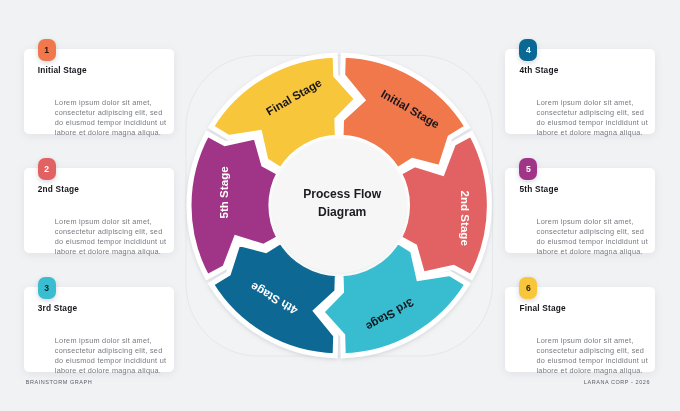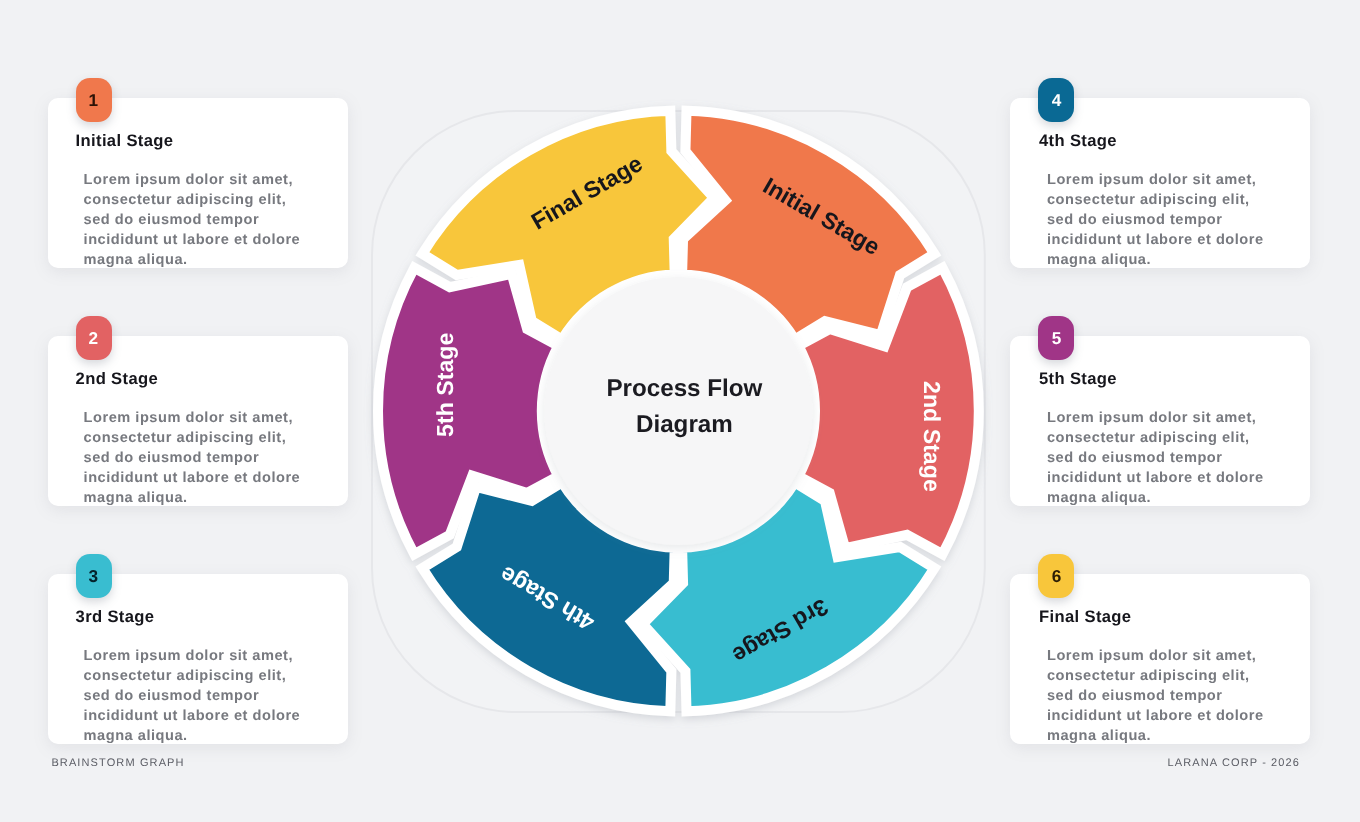--- a/index.html
+++ b/index.html
@@ -8,22 +8,22 @@
        font-family:"Liberation Sans","DejaVu Sans",sans-serif;overflow:hidden;}
   #page{position:relative;width:680px;height:411px;background:#F1F2F4;}
 
   .card{position:absolute;width:150px;height:84.5px;background:#fff;border-radius:5px;
         box-shadow:0 2px 8px rgba(120,125,140,.13);}
   .badge{position:absolute;top:-10px;left:14px;width:18px;height:22px;border-radius:7px;
         color:#fff;font-size:8.6px;font-weight:700;line-height:22px;text-align:center;
         box-shadow:0 2px 5px rgba(120,125,140,.30);}
   .c-title{position:absolute;left:14.2px;top:15.6px;margin:0;font-size:8.3px;font-weight:700;
         color:#16161c;letter-spacing:.18px;}
-  .c-body{position:absolute;left:14.2px;top:32px;margin:4px;width:115px;font-size:7.3px;
-        line-height:9.95px;color:#77797f;letter-spacing:.26px;font-weight:700;}
+  .c-body{position:absolute;left:14.2px;top:32px;margin:17px;width:115px;font-size:7.3px;
+        line-height:9.95px;color:#77797f;letter-spacing:.26px;font-weight:400;}
 
   .footer{position:absolute;top:378.6px;font-size:5.5px;letter-spacing:.56px;color:#5a5c64;}
   #footer-left{left:25.7px;}
   #footer-right{left:583.8px;}
 
   #wheel{position:absolute;left:0;top:0;width:680px;height:411px;}
   .wlabel{font-size:11.6px;font-weight:700;}
   .ctext{font-size:12.1px;font-weight:700;fill:#1b1b21;}
 </style>
 </head>

